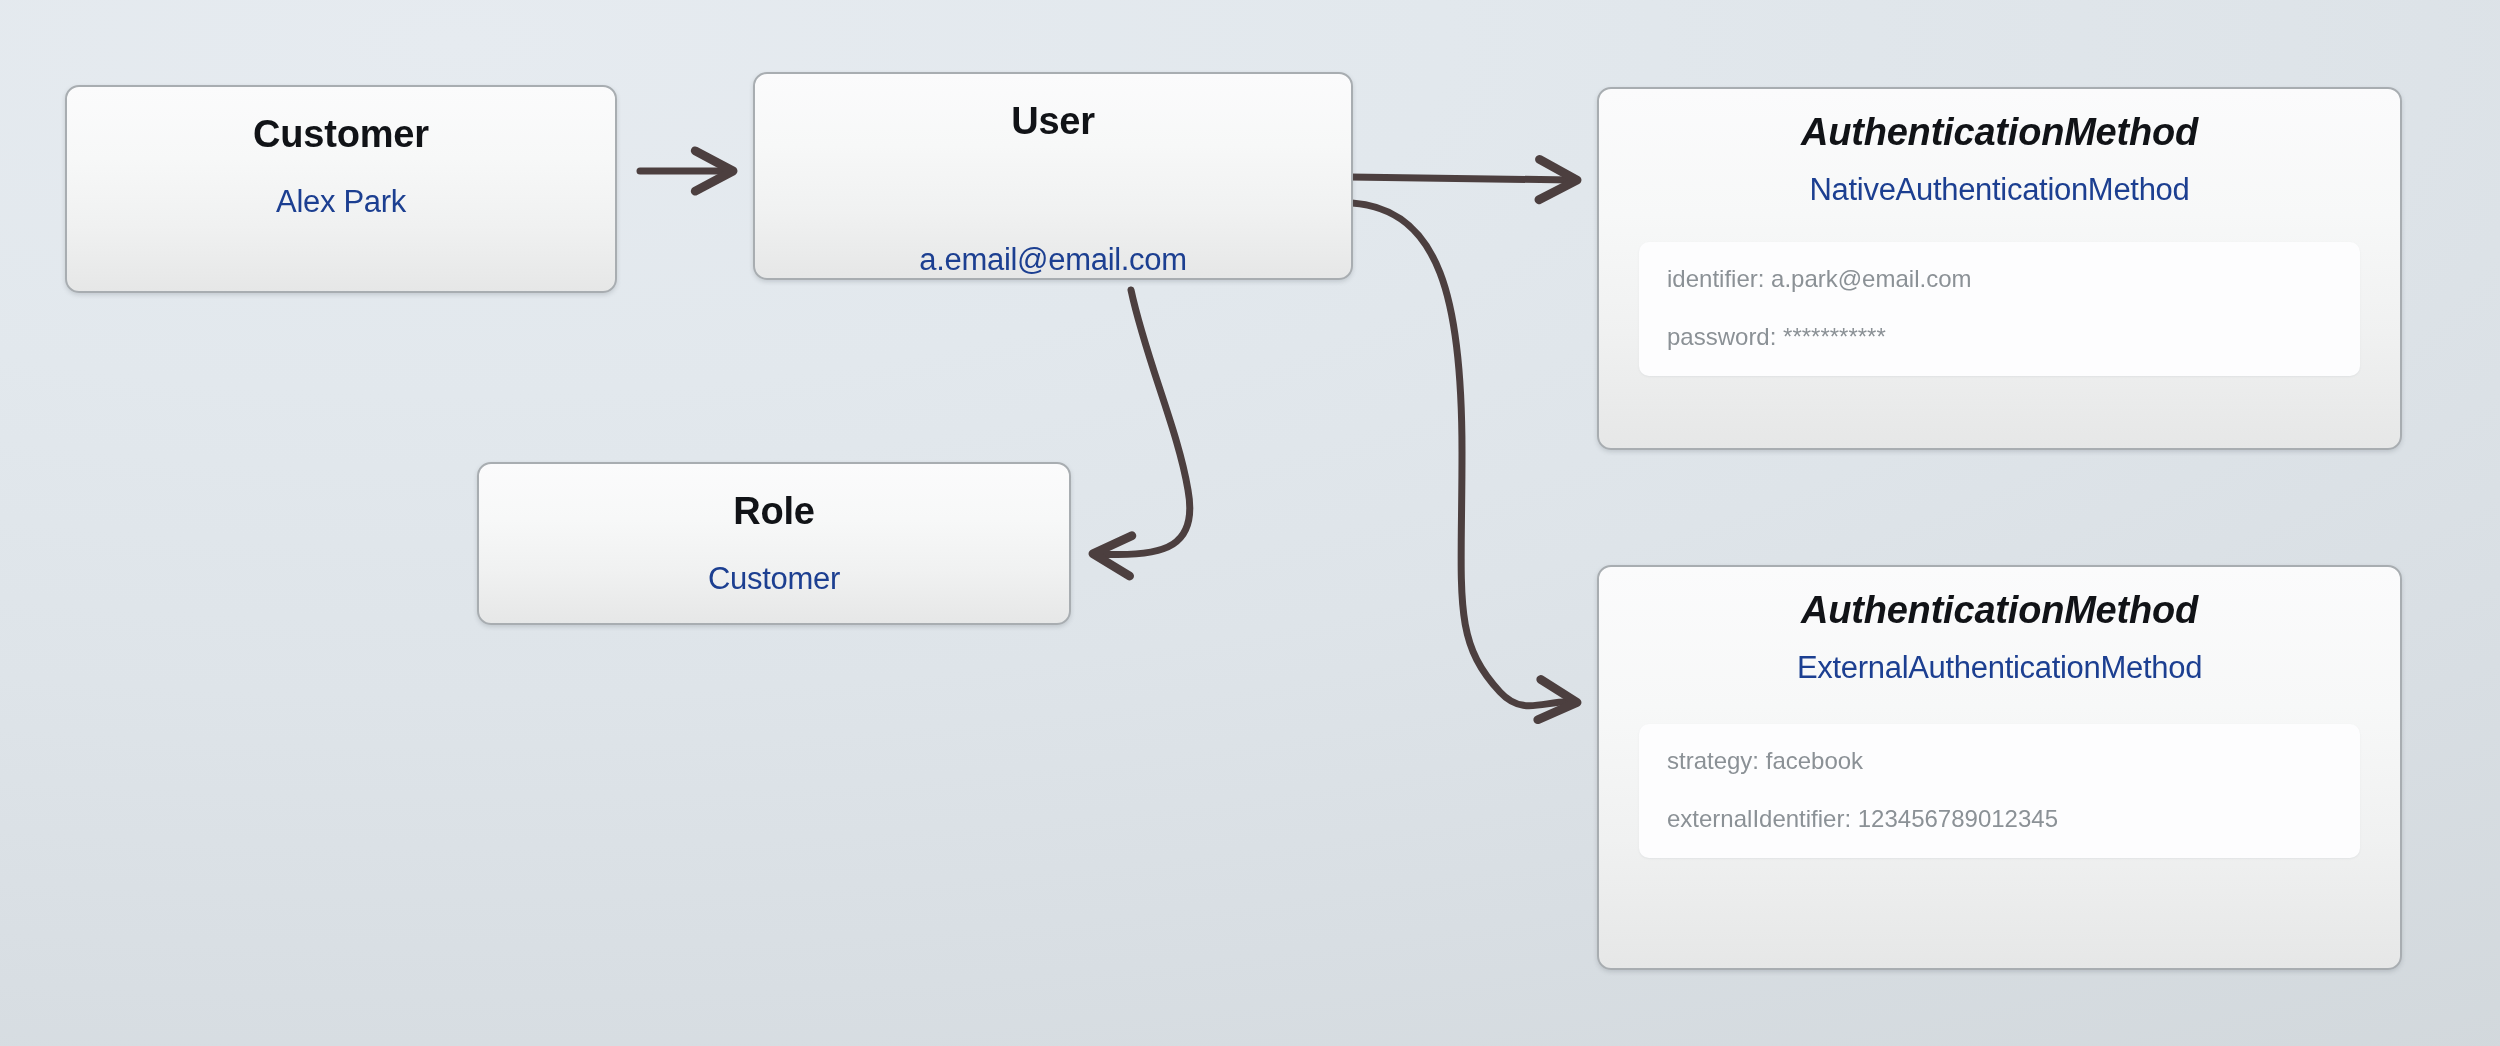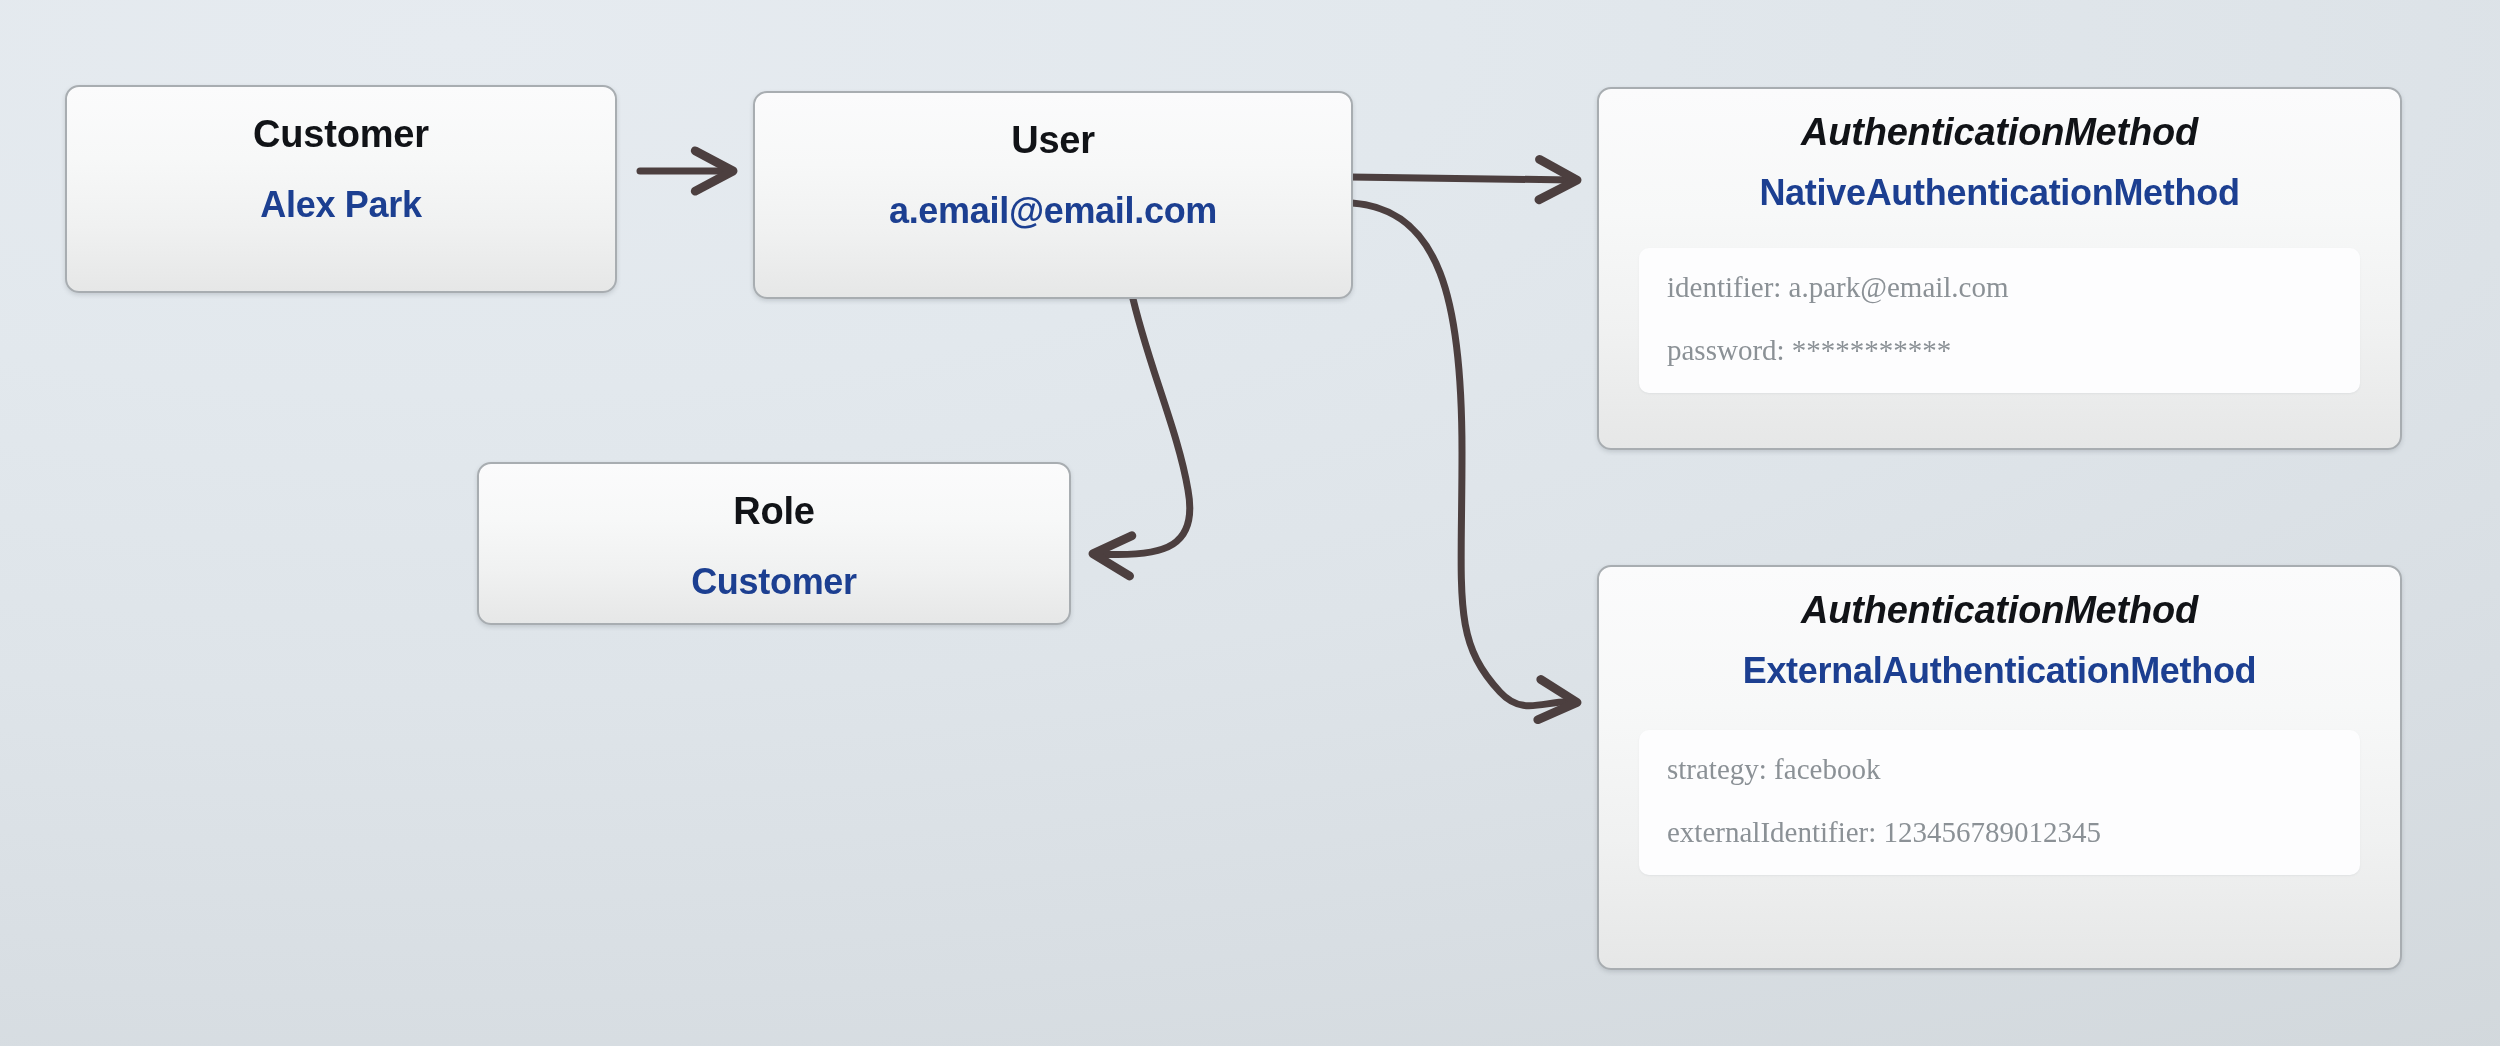--- a/index.html
+++ b/index.html
@@ -58,22 +58,22 @@
   .node-title {
     font-size: 38px;
     font-weight: bold;
     color: #111317;
     letter-spacing: -0.2px;
     white-space: nowrap;
     text-align: center;
   }
 
   .node-subtitle {
-    font-size: 36px;
-    font-weight: bold;
+    font-size: 31px;
+    font-weight: normal;
     color: #1c3f91;
     letter-spacing: -0.3px;
     white-space: nowrap;
     text-align: center;
   }
 
   
   .node.simple {
     justify-content: flex-start;
   }
@@ -85,22 +85,22 @@
   .node.detail .node-subtitle { margin-top: 18px; text-align: center; }
 
   .attr-box {
     background: #fdfdfe;
     border-radius: 10px;
     box-shadow: 0 1px 2px rgba(120,130,140,0.10);
     align-self: stretch;
     padding: 24px 28px 26px 28px;
   }
   .attr-line {
-    font-family: Liberation Serif, serif;
-    font-size: 29px;
+    font-family: Liberation Sans, sans-serif;
+    font-size: 24px;
     line-height: 1.08;
     color: #8b9196;
     white-space: pre;
   }
   .attr-line + .attr-line { margin-top: 32px; }
 </style>
 </head>
 <body>
 
 <div id="canvas">
@@ -124,21 +124,21 @@
     <path d="M 1131 290
              C 1146 360, 1178 430, 1188 490
              C 1198 545, 1168 558, 1098 554" fill="none" stroke="#4c3f3f" stroke-width="7" stroke-linecap="round" marker-end="url(#arrowhead)"></path>
   </svg>
 
   <div class="node simple" style="left:65px; top:85px; width:552px; height:208px;">
     <div class="node-title">Customer</div>
     <div class="node-subtitle">Alex Park</div>
   </div>
 
-  <div class="node simple" style="left:753px; top:91px; width:600px; height:208px;">
+  <div class="node simple" style="left:753px; top:72px; width:600px; height:208px;justify-content:space-between;">
     <div class="node-title">User</div>
     <div class="node-subtitle">a.email@email.com</div>
   </div>
 
   <div class="node simple" style="left:477px; top:462px; width:594px; height:163px;">
     <div class="node-title">Role</div>
     <div class="node-subtitle">Customer</div>
   </div>
 
   <div class="node detail" style="left:1597px; top:87px; width:805px; height:363px; padding:0 40px;">

